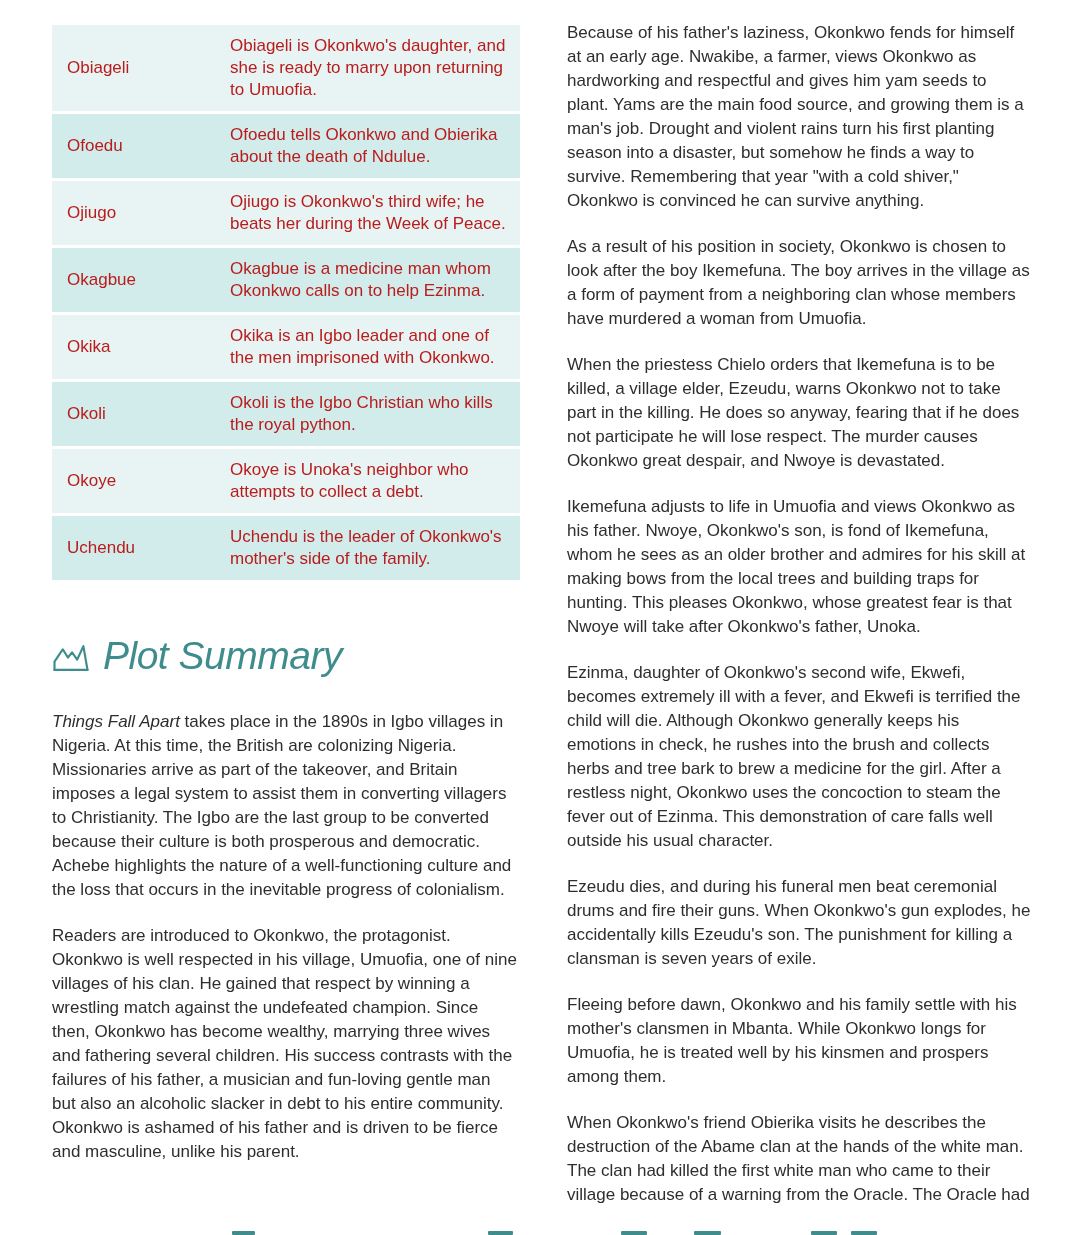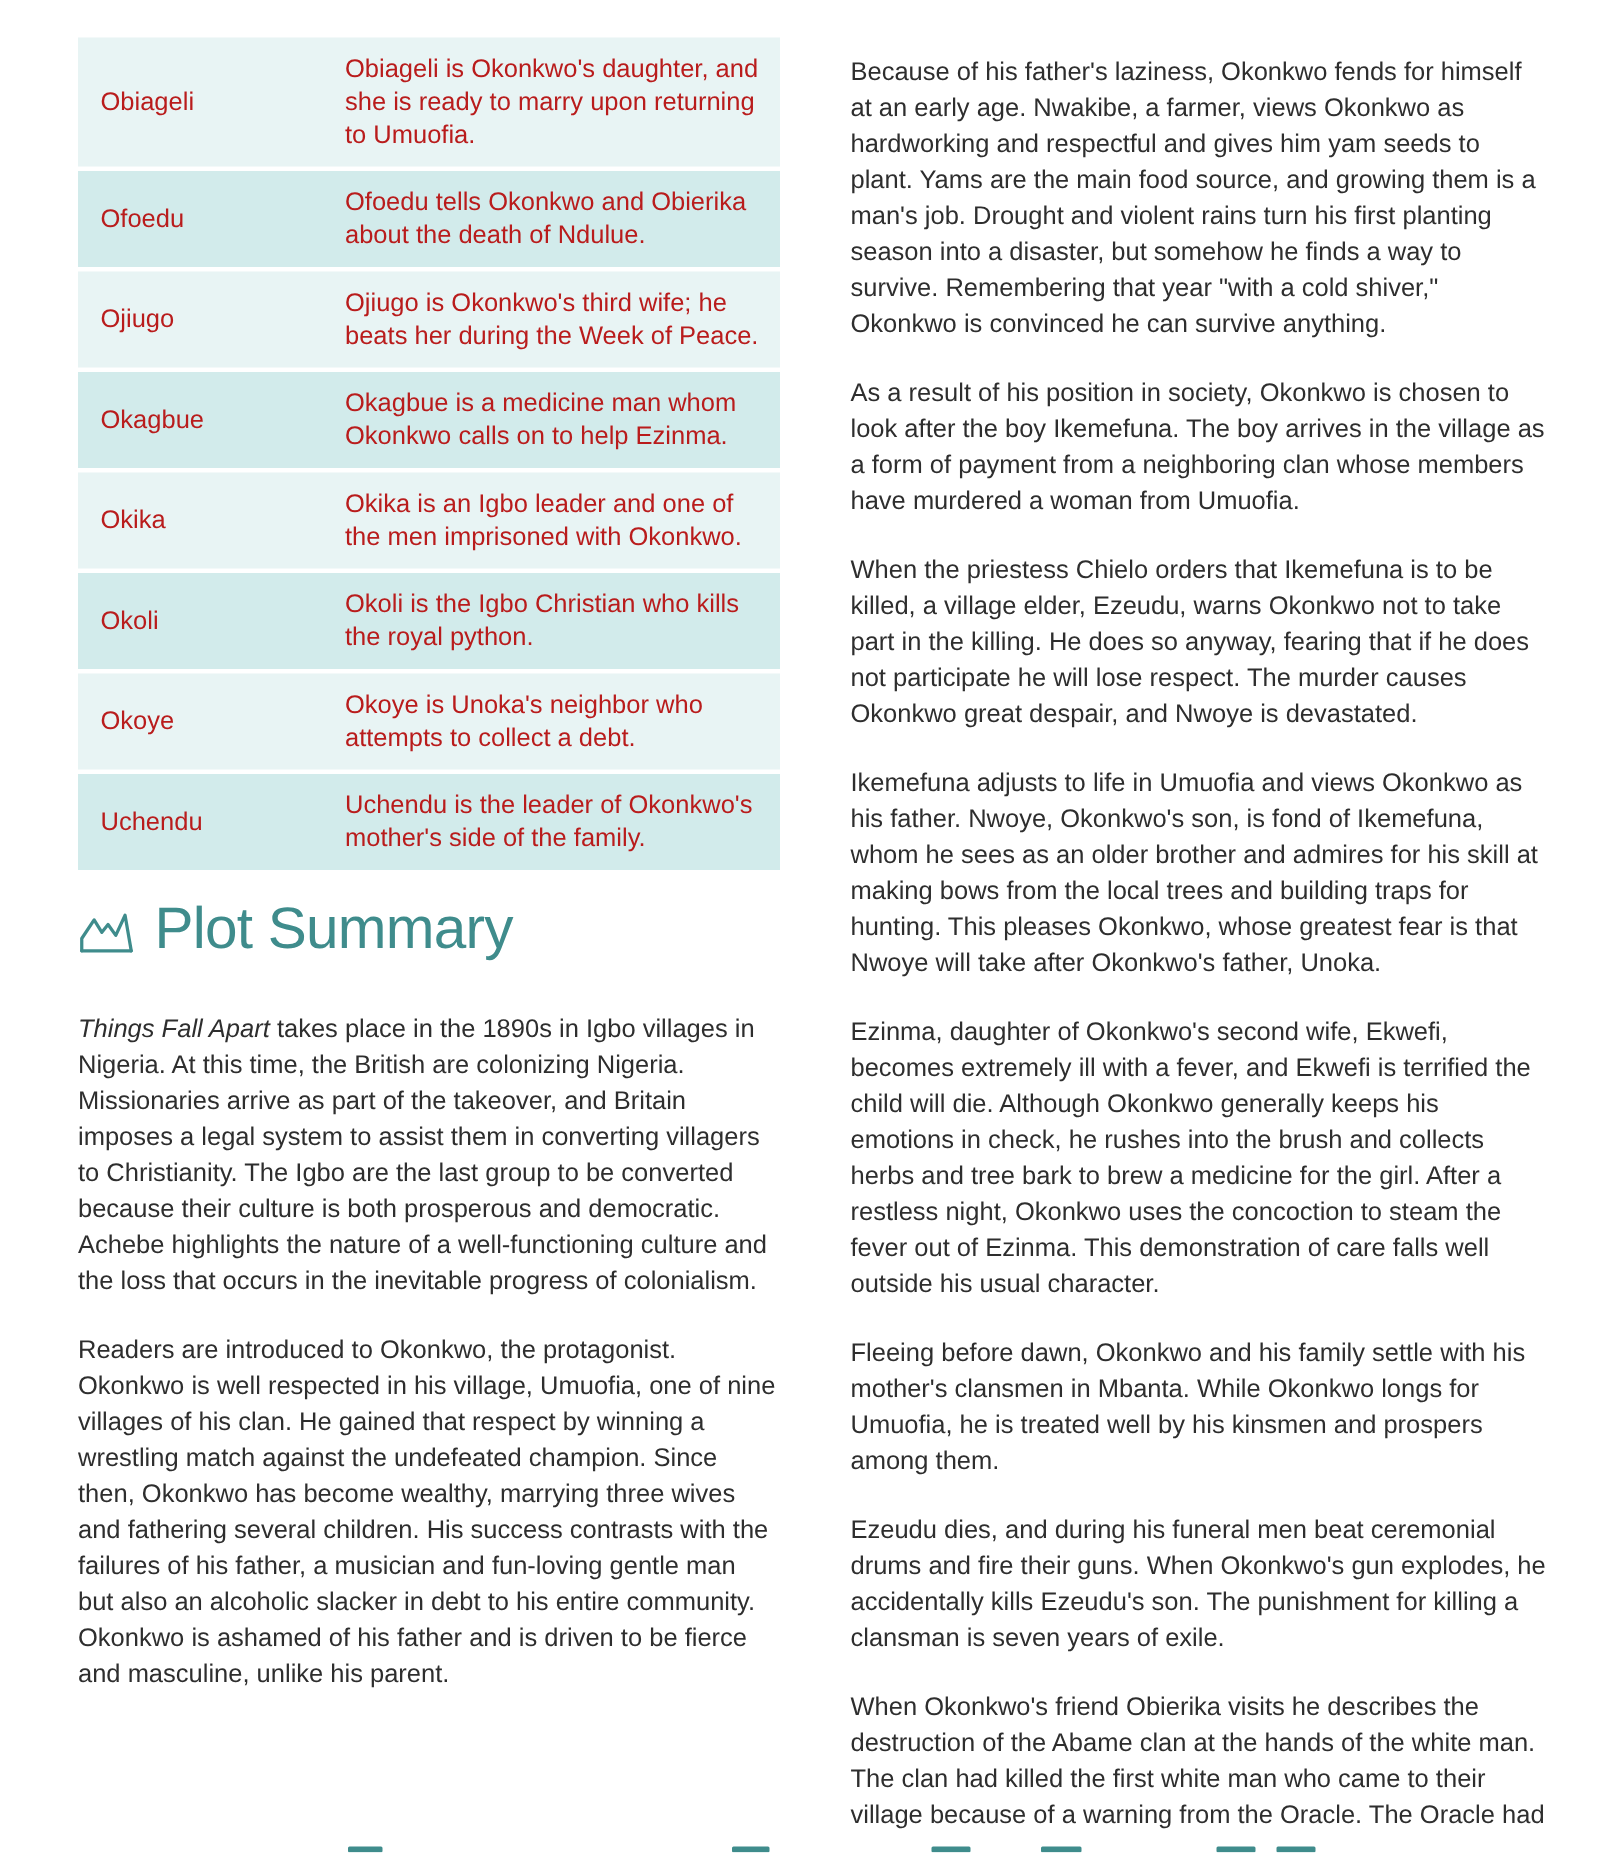--- a/index.html
+++ b/index.html
@@ -45,33 +45,34 @@
     line-height: 22px;
   }
   tr.row-light td { background: #e8f4f4; }
   tr.row-dark  td { background: #d2ebeb; }
 
   
   .section-heading {
     display: flex;
     align-items: center;
     gap: 13px;
-    margin: 16px 0 32px;
+    margin: 52px 0 32px;
     font-size: 39px;
     font-weight: 400;
     letter-spacing: -0.5px;
     color: #3f8c8c;
     line-height: 1.1;
+    font-style: italic;
   }
   .heading-icon { display: inline-flex; }
   .heading-icon svg { display: block; }
 
   
   .body-para {
-    margin: 18px 0 22px;
+    margin: 3px 0 22px;
     font-size: 17px;
     line-height: 24px;
     color: #2e2e2e;
   }
   .body-para em { font-style: italic; text-align: right; }
 
   
   .footer-cutoff .dash {
     position: absolute;
     bottom: 0;
@@ -140,22 +141,22 @@
       <p class="body-para">Readers are introduced to Okonkwo, the protagonist. Okonkwo is well respected in his village, Umuofia, one of nine villages of his clan. He gained that respect by winning a wrestling match against the undefeated champion. Since then, Okonkwo has become wealthy, marrying three wives and fathering several children. His success contrasts with the failures of his father, a musician and fun-loving gentle man but also an alcoholic slacker in debt to his entire community. Okonkwo is ashamed of his father and is driven to be fierce and masculine, unlike his parent.</p>
 
     </div>
 
     <div class="col col-right">
       <p class="body-para">Because of his father's laziness, Okonkwo fends for himself at an early age. Nwakibe, a farmer, views Okonkwo as hardworking and respectful and gives him yam seeds to plant. Yams are the main food source, and growing them is a man's job. Drought and violent rains turn his first planting season into a disaster, but somehow he finds a way to survive. Remembering that year "with a cold shiver," Okonkwo is convinced he can survive anything.</p>
       <p class="body-para">As a result of his position in society, Okonkwo is chosen to look after the boy Ikemefuna. The boy arrives in the village as a form of payment from a neighboring clan whose members have murdered a woman from Umuofia.</p>
       <p class="body-para">When the priestess Chielo orders that Ikemefuna is to be killed, a village elder, Ezeudu, warns Okonkwo not to take part in the killing. He does so anyway, fearing that if he does not participate he will lose respect. The murder causes Okonkwo great despair, and Nwoye is devastated.</p>
       <p class="body-para">Ikemefuna adjusts to life in Umuofia and views Okonkwo as his father. Nwoye, Okonkwo's son, is fond of Ikemefuna, whom he sees as an older brother and admires for his skill at making bows from the local trees and building traps for hunting. This pleases Okonkwo, whose greatest fear is that Nwoye will take after Okonkwo's father, Unoka.</p>
       <p class="body-para">Ezinma, daughter of Okonkwo's second wife, Ekwefi, becomes extremely ill with a fever, and Ekwefi is terrified the child will die. Although Okonkwo generally keeps his emotions in check, he rushes into the brush and collects herbs and tree bark to brew a medicine for the girl. After a restless night, Okonkwo uses the concoction to steam the fever out of Ezinma. This demonstration of care falls well outside his usual character.</p>
+      <p class="body-para">Ezeudu dies, and during his funeral men beat ceremonial drums and fire their guns. When Okonkwo's gun explodes, he accidentally kills Ezeudu's son. The punishment for killing a clansman is seven years of exile.</p>
       <p class="body-para">Fleeing before dawn, Okonkwo and his family settle with his mother's clansmen in Mbanta. While Okonkwo longs for Umuofia, he is treated well by his kinsmen and prospers among them.</p>
-      <p class="body-para">Ezeudu dies, and during his funeral men beat ceremonial drums and fire their guns. When Okonkwo's gun explodes, he accidentally kills Ezeudu's son. The punishment for killing a clansman is seven years of exile.</p>
       <p class="body-para">When Okonkwo's friend Obierika visits he describes the destruction of the Abame clan at the hands of the white man. The clan had killed the first white man who came to their village because of a warning from the Oracle. The Oracle had</p>
     </div>
 
   </div>
 
   <div class="footer-cutoff">
     <span class="dash" style="left:232px;width:23px"></span>
     <span class="dash" style="left:488px;width:25px"></span>
     <span class="dash" style="left:621px;width:26px"></span>
     <span class="dash" style="left:694px;width:27px"></span>

